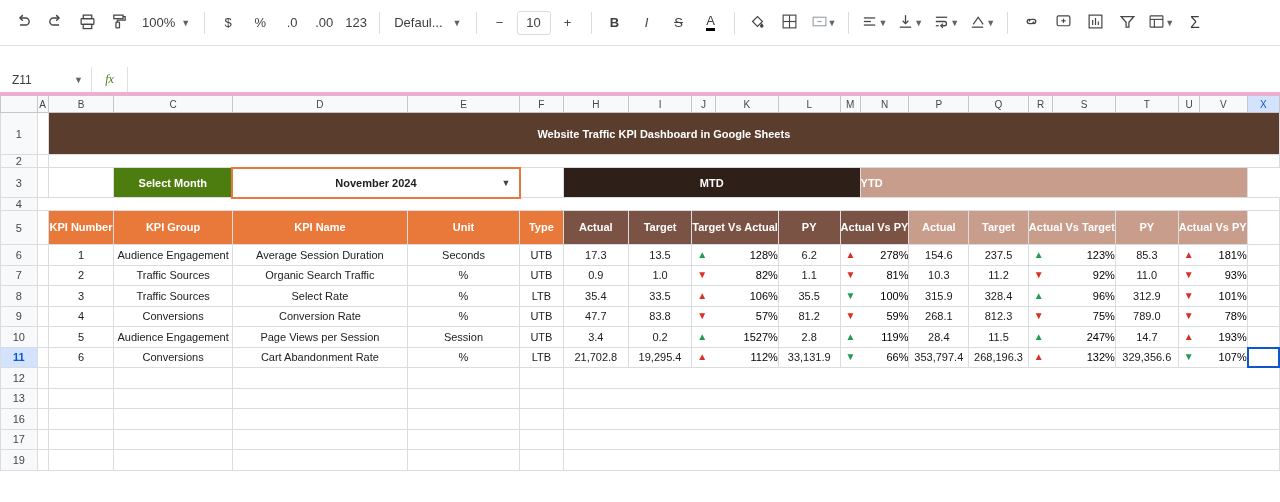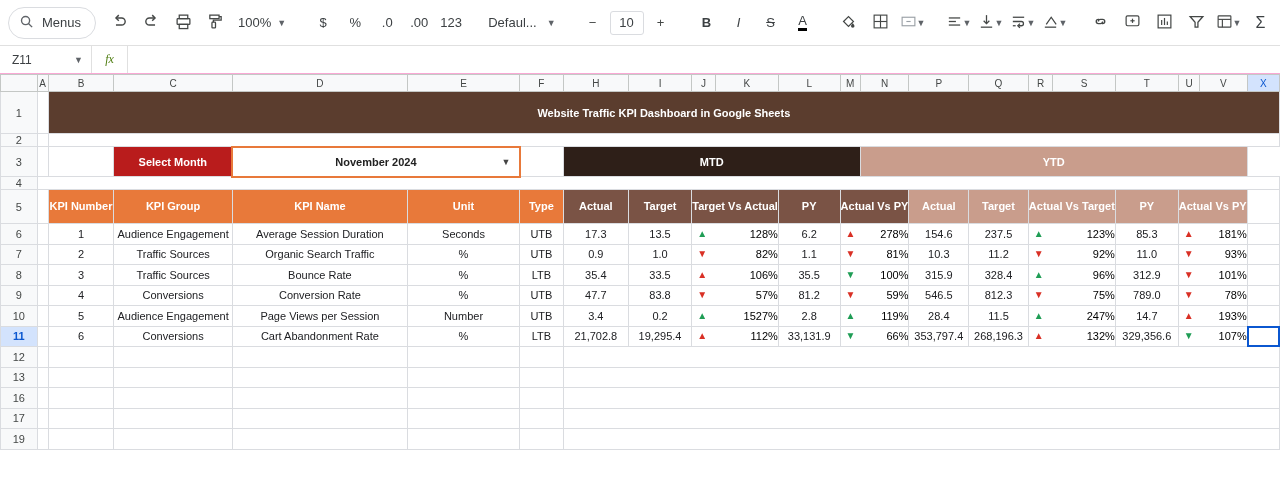--- a/index.html
+++ b/index.html
@@ -74,24 +74,25 @@
   .underlineA {
     border-bottom: 3px solid #000;
     line-height: 1;
     padding-bottom: 1px;
   }
 
   
   #formula-bar {
     height: 28px;
     display: flex; align-items: flex-start;
-    border-bottom: 1px solid #f9a8d4;
+    border-bottom: 3px solid #f9a8d4;
     background: #fff;
     font-size: 12px;
     color: #3c4043;
+    margin-top: 21px;
   }
   #namebox {
     width: 92px; height: 100%;
     display: flex; align-items: center; justify-content: space-between;
     padding: 0 8px 0 12px;
     border-right: 1px solid #e0e0e0;
   }
   #fx {
     width: 36px; text-align: center; color: #4d7c0f;
     font-style: italic; font-family: "Liberation Serif", serif;
@@ -138,21 +139,21 @@
   
   .title-band {
     background: #5b3d2e;
     color: #ffffff;
     font-size: 22px;
     font-weight: bold;
     text-align: center;
   }
   
   .select-month-label {
-    background: #b91c1c;
+    background: #4d7c0f;
     color: #ffffff;
     font-weight: bold;
     font-size: 11.5px;
     text-align: center;
   }
   .month-dropdown {
     background: #ffffff;
     border: 2px solid #e8793a !important;
     position: relative;
     font-size: 12.5px;
@@ -163,21 +164,21 @@
   .month-dropdown .dd-caret {
     position: absolute; right: 8px; top: 50%; transform: translateY(-50%);
     font-size: 9px; color: #444;
   }
   .mtd-band {
     background: #2e1f18; color: #fff; font-weight: bold;
     font-size: 13px; text-align: center;
   }
   .ytd-band {
     background: #c99d8c; color: #ffffff; font-weight: bold;
-    font-size: 13px; text-align: center;
+    font-size: 13px; text-align: left;
   }
   .hdr-orange {
     background: #e8793a; color: #ffffff; font-weight: bold;
     font-size: 10.5px; text-align: center; line-height: 1.15;
   }
   .hdr-brown {
     background: #7a5345; color: #ffffff; font-weight: bold;
     font-size: 10.5px; text-align: center; line-height: 1.15;
   }
   .hdr-tan {
@@ -195,29 +196,20 @@
     font-size: 10px; line-height: 1;
   }
   .up { color: #1f9d55; }
   .down { color: #d93025; }
   .sel-cell { outline: 2px solid #0b57d0; outline-offset: -2px; }
 </style>
 </head>
 <body>
 
 <div id="toolbar">
-  <div class="menus-pill">
-    <span>
-      <svg width="15" height="15" viewBox="0 0 24 24" fill="none" stroke="#5f6368" stroke-width="2.2">
-        <circle cx="10.5" cy="10.5" r="6.5"></circle>
-          <line x1="15.5" y1="15.5" x2="21" y2="21"></line>
-      </svg>
-    </span>
-    <span>Menus</span>
-  </div>
 
   <div class="tb-btn">
     <span>
       <svg width="17" height="17" viewBox="0 0 24 24" fill="none" stroke="#444746" stroke-width="2">
         <path d="M8 7H15a5 5 0 0 1 0 10H7"></path>
           <polyline points="11,3 7,7 11,11"></polyline>
       </svg>
     </span>
   </div>
   <div class="tb-btn">
@@ -583,21 +575,21 @@
       <span>93%</span>
     </td>
     <td class="empty"></td>
   </tr>
 
   <tr style="height:20.5px">
     <td class="rowhead">8</td>
     <td class="empty"></td>
     <td class="data-cell c">3</td>
     <td class="data-cell c">Traffic Sources</td>
-    <td class="data-cell c">Bounce Rate</td>
+    <td class="data-cell c">Select Rate</td>
     <td class="data-cell c">%</td>
     <td class="data-cell c">LTB</td>
     <td class="data-cell c">35.4</td>
     <td class="data-cell c">33.5</td>
     <td class="arrow-cell" colspan="2">
       <span class="arrow down">▲</span>
       <span>106%</span>
     </td>
     <td class="data-cell c">35.5</td>
     <td class="arrow-cell" colspan="2">
@@ -630,41 +622,41 @@
     <td class="data-cell c">83.8</td>
     <td class="arrow-cell" colspan="2">
       <span class="arrow down">▼</span>
       <span>57%</span>
     </td>
     <td class="data-cell c">81.2</td>
     <td class="arrow-cell" colspan="2">
       <span class="arrow down">▼</span>
       <span>59%</span>
     </td>
-    <td class="data-cell c">546.5</td>
+    <td class="data-cell c">268.1</td>
     <td class="data-cell c">812.3</td>
     <td class="arrow-cell" colspan="2">
       <span class="arrow down">▼</span>
       <span>75%</span>
     </td>
     <td class="data-cell c">789.0</td>
     <td class="arrow-cell" colspan="2">
       <span class="arrow down">▼</span>
       <span>78%</span>
     </td>
     <td class="empty"></td>
   </tr>
 
   <tr style="height:20.5px">
     <td class="rowhead">10</td>
     <td class="empty"></td>
     <td class="data-cell c">5</td>
     <td class="data-cell c">Audience Engagement</td>
     <td class="data-cell c">Page Views per Session</td>
-    <td class="data-cell c">Number</td>
+    <td class="data-cell c">Session</td>
     <td class="data-cell c">UTB</td>
     <td class="data-cell c">3.4</td>
     <td class="data-cell c">0.2</td>
     <td class="arrow-cell" colspan="2">
       <span class="arrow up">▲</span>
       <span>1527%</span>
     </td>
     <td class="data-cell c">2.8</td>
     <td class="arrow-cell" colspan="2">
       <span class="arrow up">▲</span>

